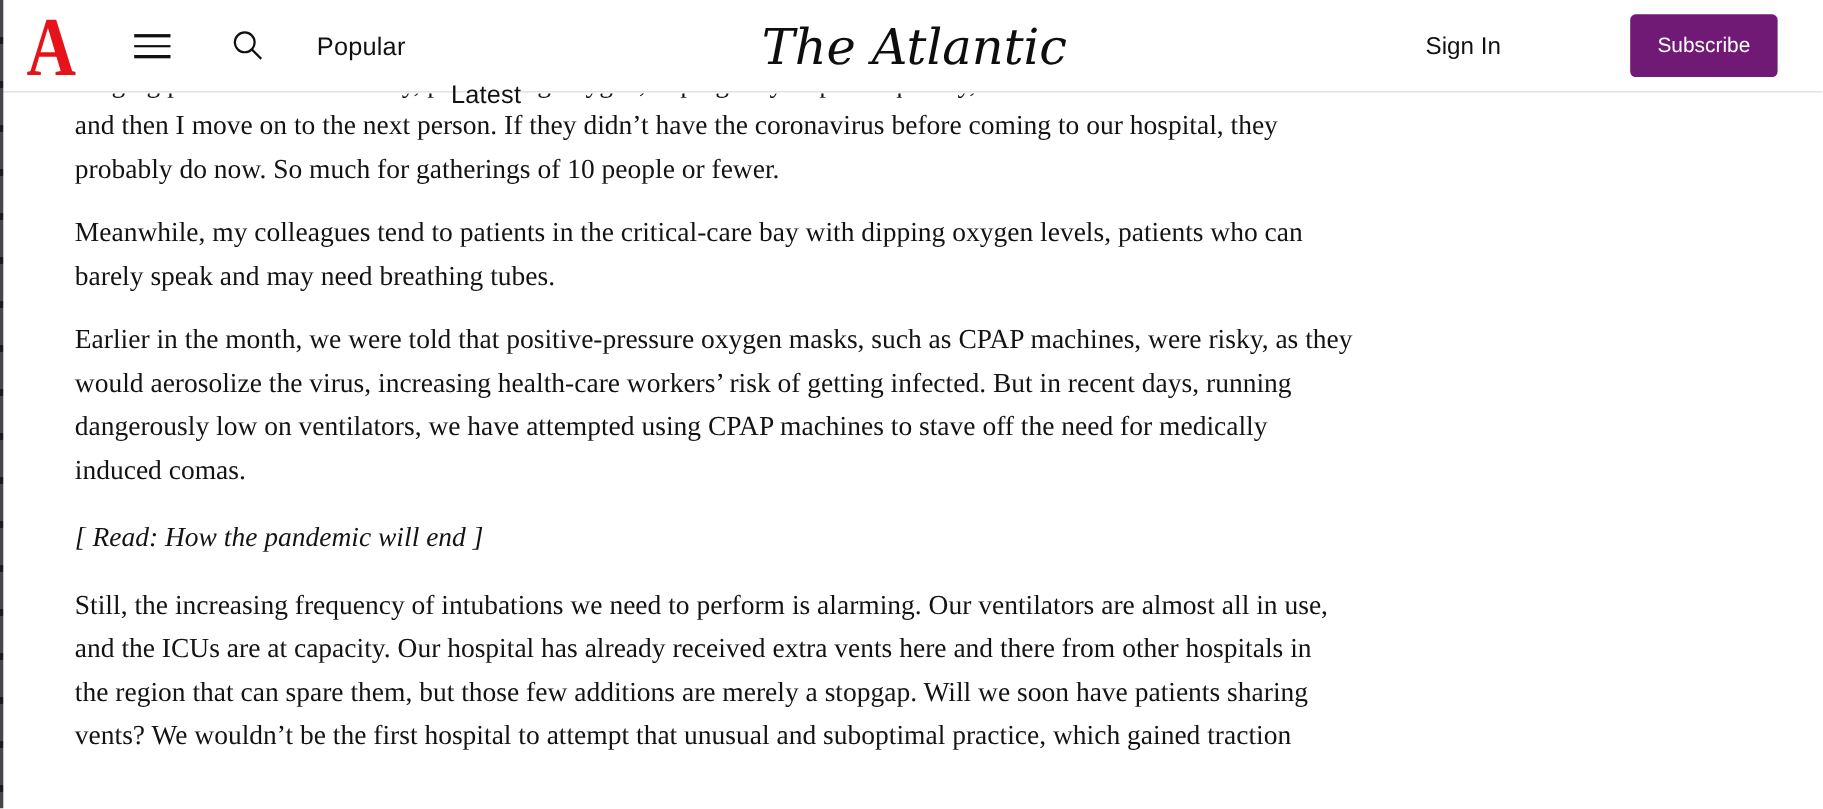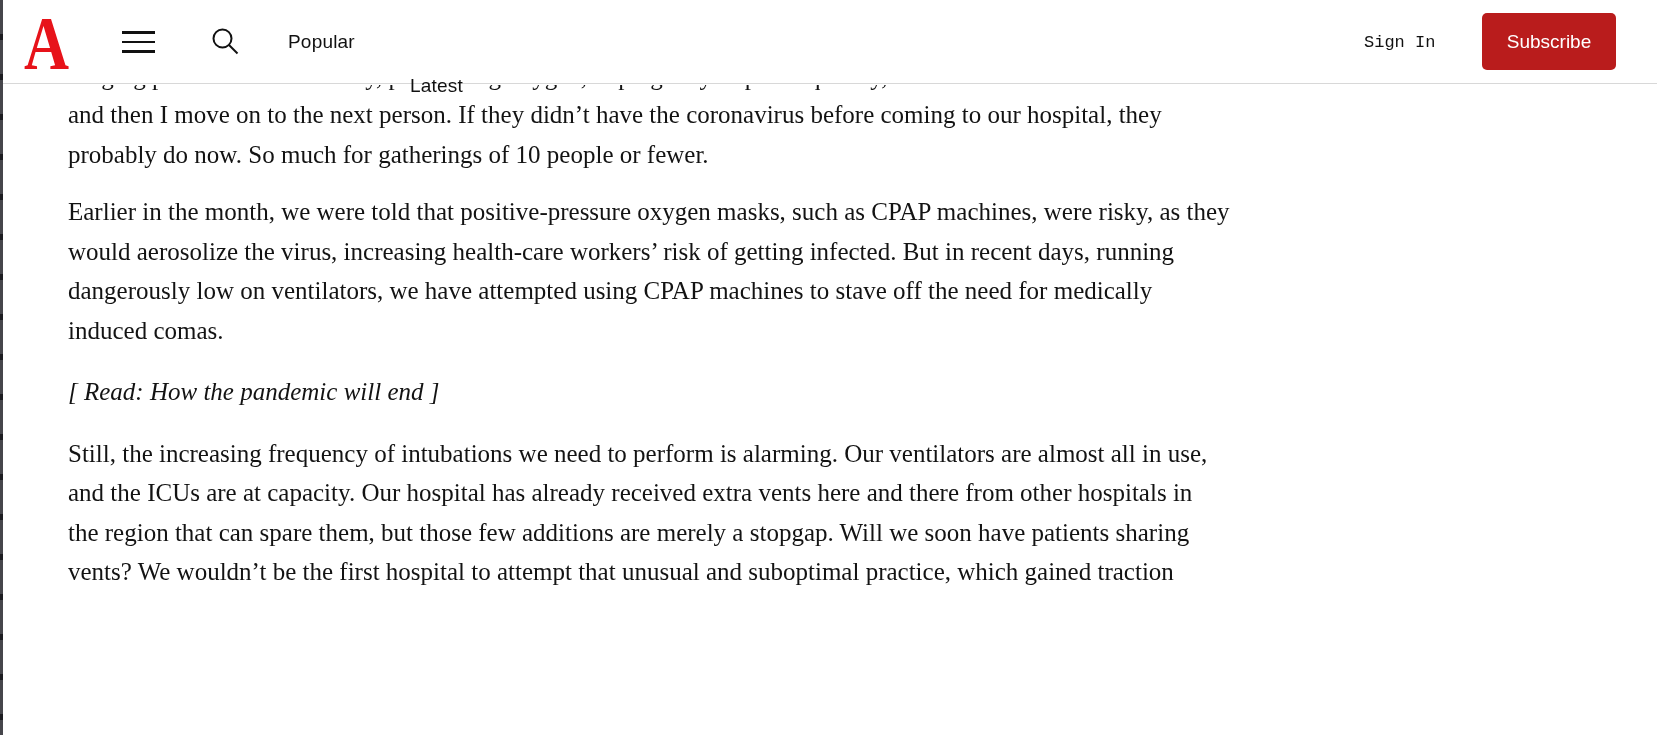--- a/index.html
+++ b/index.html
@@ -41,41 +41,41 @@
     line-height:1;
     padding-top:2px;
   }
 
   .menu-btn { left:122px; flex-direction:column; justify-content:center; cursor:pointer; }
   .menu-btn .bar { width:33px; height:2.5px; background:#111; margin:3.6px 0; }
 
   .search-btn { left:211px; cursor:pointer; }
 
   .nav-link {
-    font-size:19px; color:#111; cursor:pointer; letter-spacing:0.2px;
+    font-size:23px; color:#111; cursor:pointer; letter-spacing:0.2px;
   }
   .nav-popular { left:288px; }
   .nav-latest  { left:410px;margin-top:44px; }
 
   .brand {
     left:50%; transform:translateX(-49%);
     font-family:"DejaVu Serif", serif;
     font-style:italic;
     font-weight:500;
     font-size:45px;
     color:#0e0e0e;
     cursor:pointer;
     white-space:nowrap;
   }
 
-  .sign-in { left:1364px; font-size:17px; color:#111; cursor:pointer;font-family:Liberation Mono, monospace; }
+  .sign-in { left:1296px; font-size:22px; color:#111; cursor:pointer; }
 
   .subscribe-btn {
     left:1482px; top:13px; height:57px; width:134px;
-    background:#b91c1c; border:none; border-radius:5px;
+    background:#701a75; border:none; border-radius:5px;
     color:#ffffff; font-size:19px; font-family:"Liberation Sans", sans-serif;
     display:flex; align-items:center; justify-content:center;
     cursor:pointer;
   }
 
   
   .article-area {
     position:absolute; top:85px; left:0; width:1657px;
   }
   .clip-window {
@@ -122,37 +122,40 @@
     <svg width="30" height="30" viewBox="0 0 30 30">
       <circle cx="11.5" cy="11.5" r="9" fill="none" stroke="#111" stroke-width="2"></circle>
       <line x1="18" y1="18" x2="26.5" y2="26.5" stroke="#111" stroke-width="2"></line>
     </svg>
   </div>
 
   <nav class="hdr-item nav-link nav-popular">Popular</nav>
 
   <nav class="hdr-item nav-link nav-latest">Latest</nav>
 
+  <div class="hdr-item brand">The Atlantic</div>
 
   <div class="hdr-item sign-in">Sign In</div>
 
   <button class="subscribe-btn hdr-item">Subscribe</button>
 </header>
 
 <main class="article-area">
 
   <div class="clip-window">
     <p>triaging patients in the hallway, prescribing oxygen, hoping they improve quickly,</p>
   </div>
 
   <div class="article-body">
 
     <p>and then I move on to the next person. If they didn’t have the coronavirus before coming to our hospital, they
 probably do now. So much for gatherings of 10 people or fewer.</p>
 
+    <p>Meanwhile, my colleagues tend to patients in the critical-care bay with dipping oxygen levels, patients who can
+barely speak and may need breathing tubes.</p>
 
     <p>Earlier in the month, we were told that positive-pressure oxygen masks, such as CPAP machines, were risky, as they
 would aerosolize the virus, increasing health-care workers’ risk of getting infected. But in recent days, running
 dangerously low on ventilators, we have attempted using CPAP machines to stave off the need for medically
 induced comas.</p>
 
     <p class="read-line">
       <span>[ </span><a>Read: How the pandemic will end</a><span> ]</span>
     </p>
 

